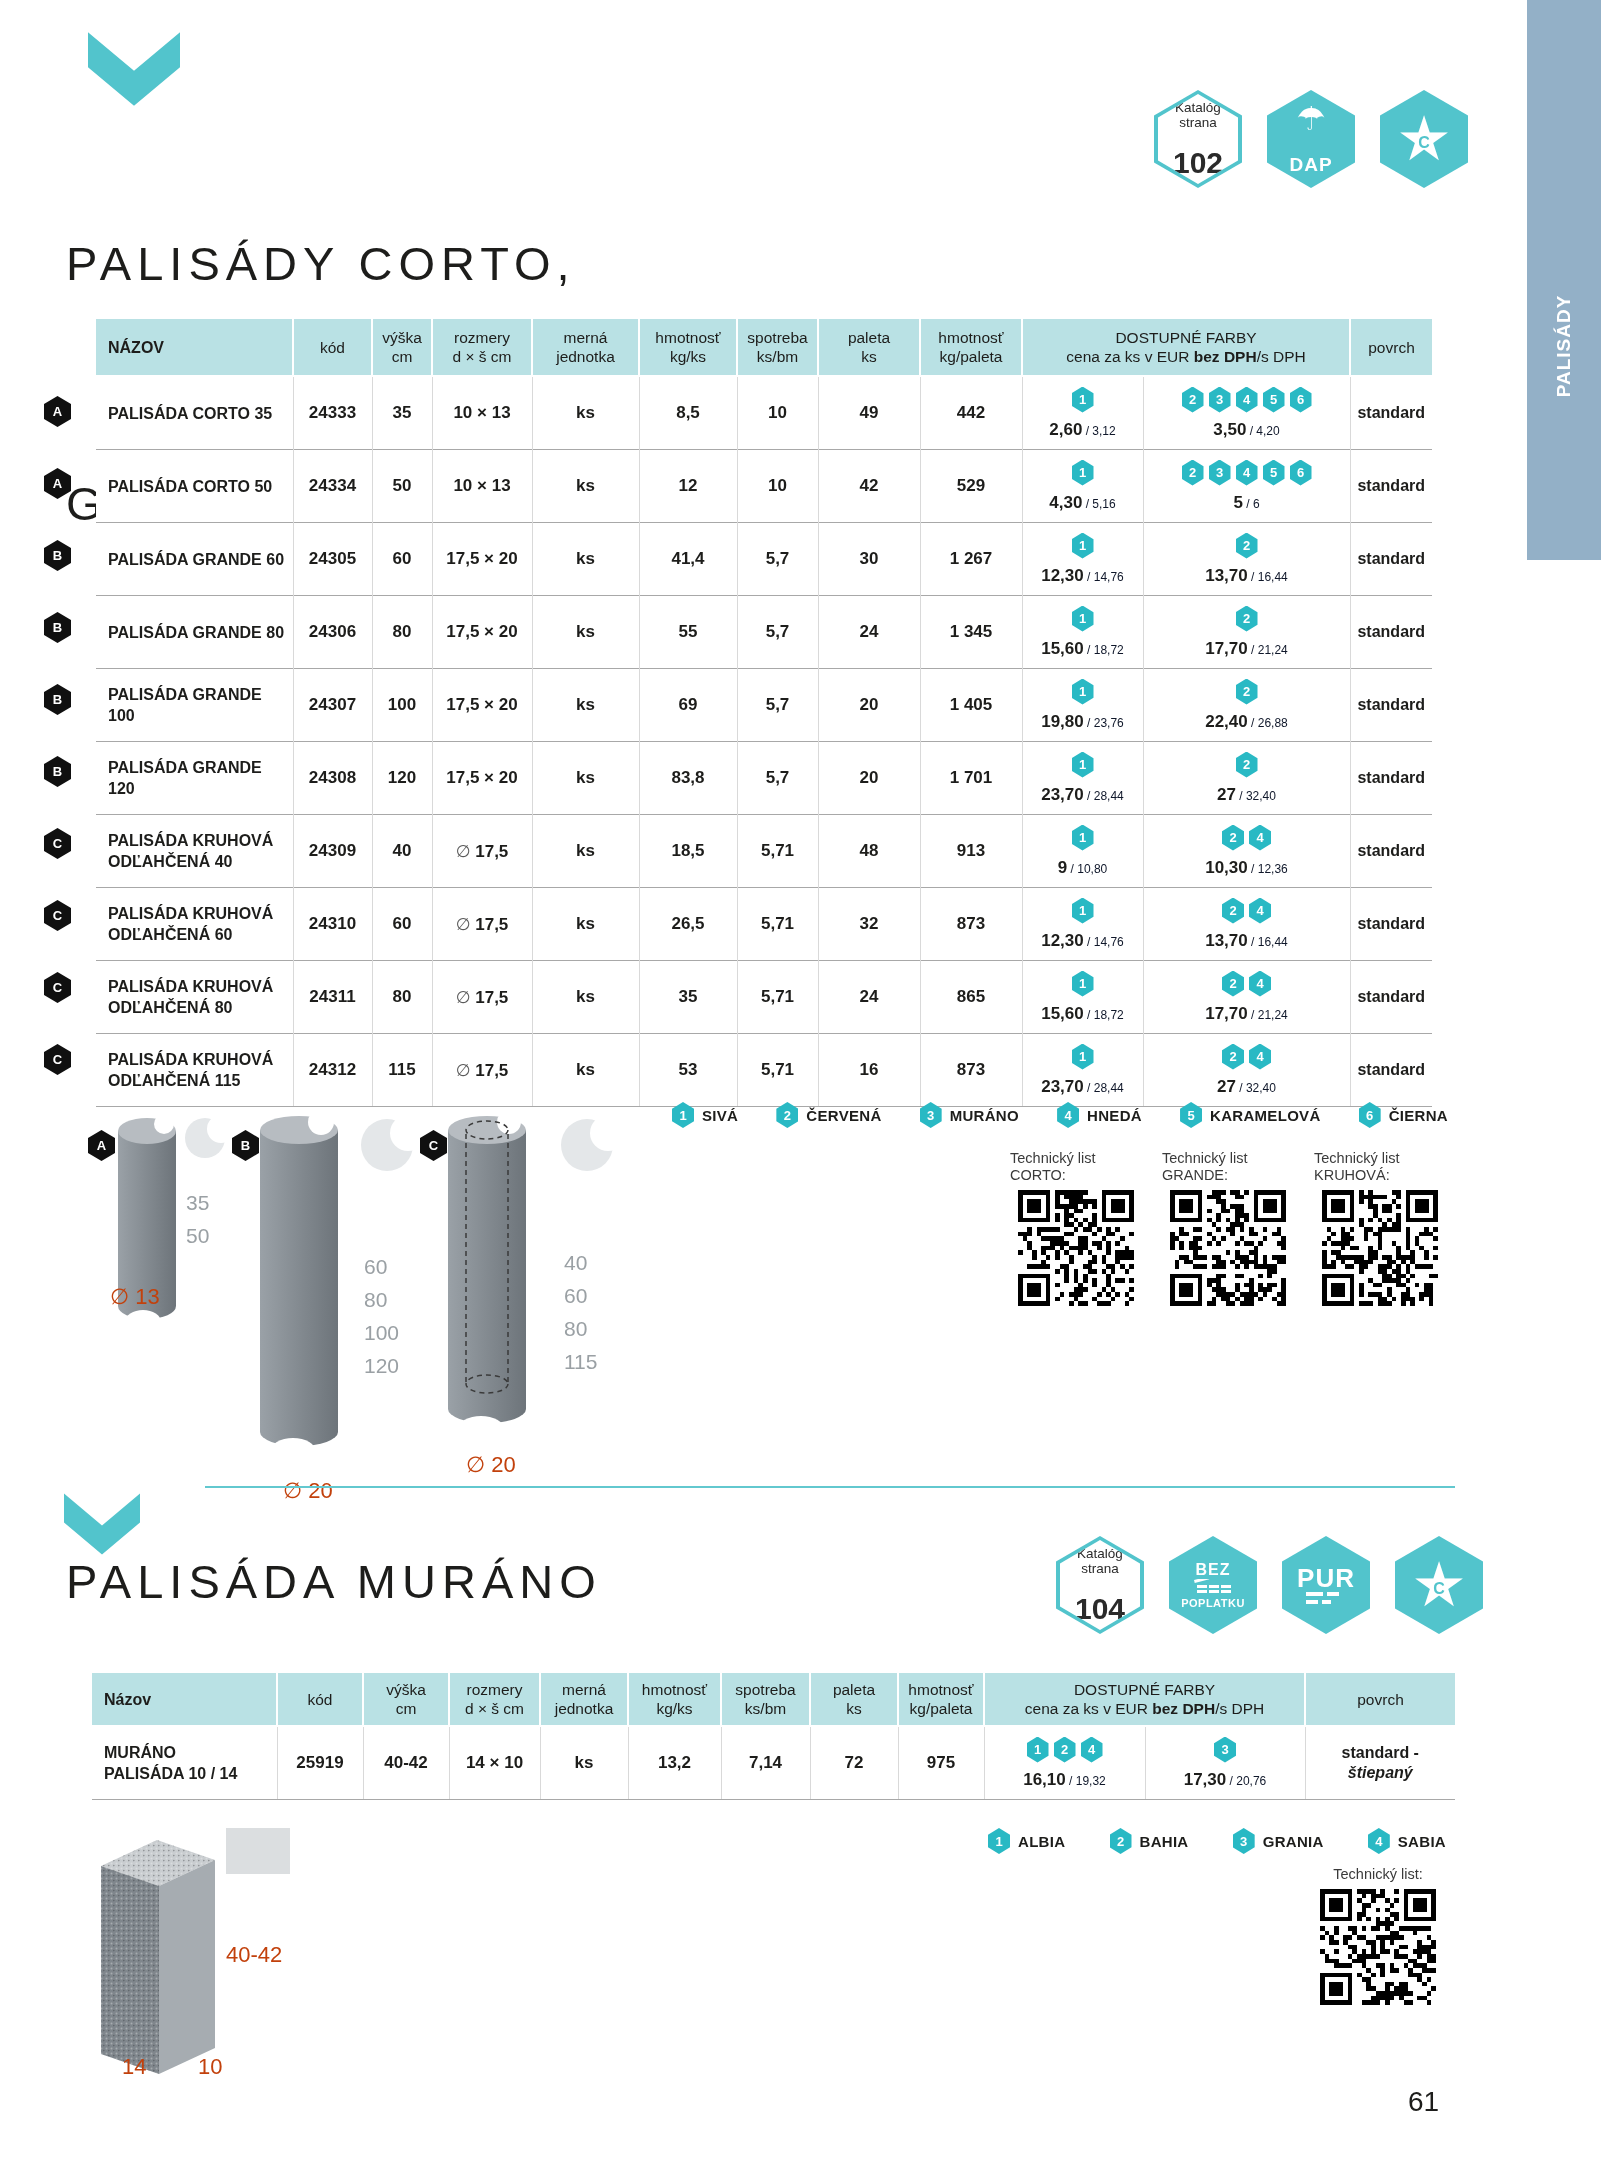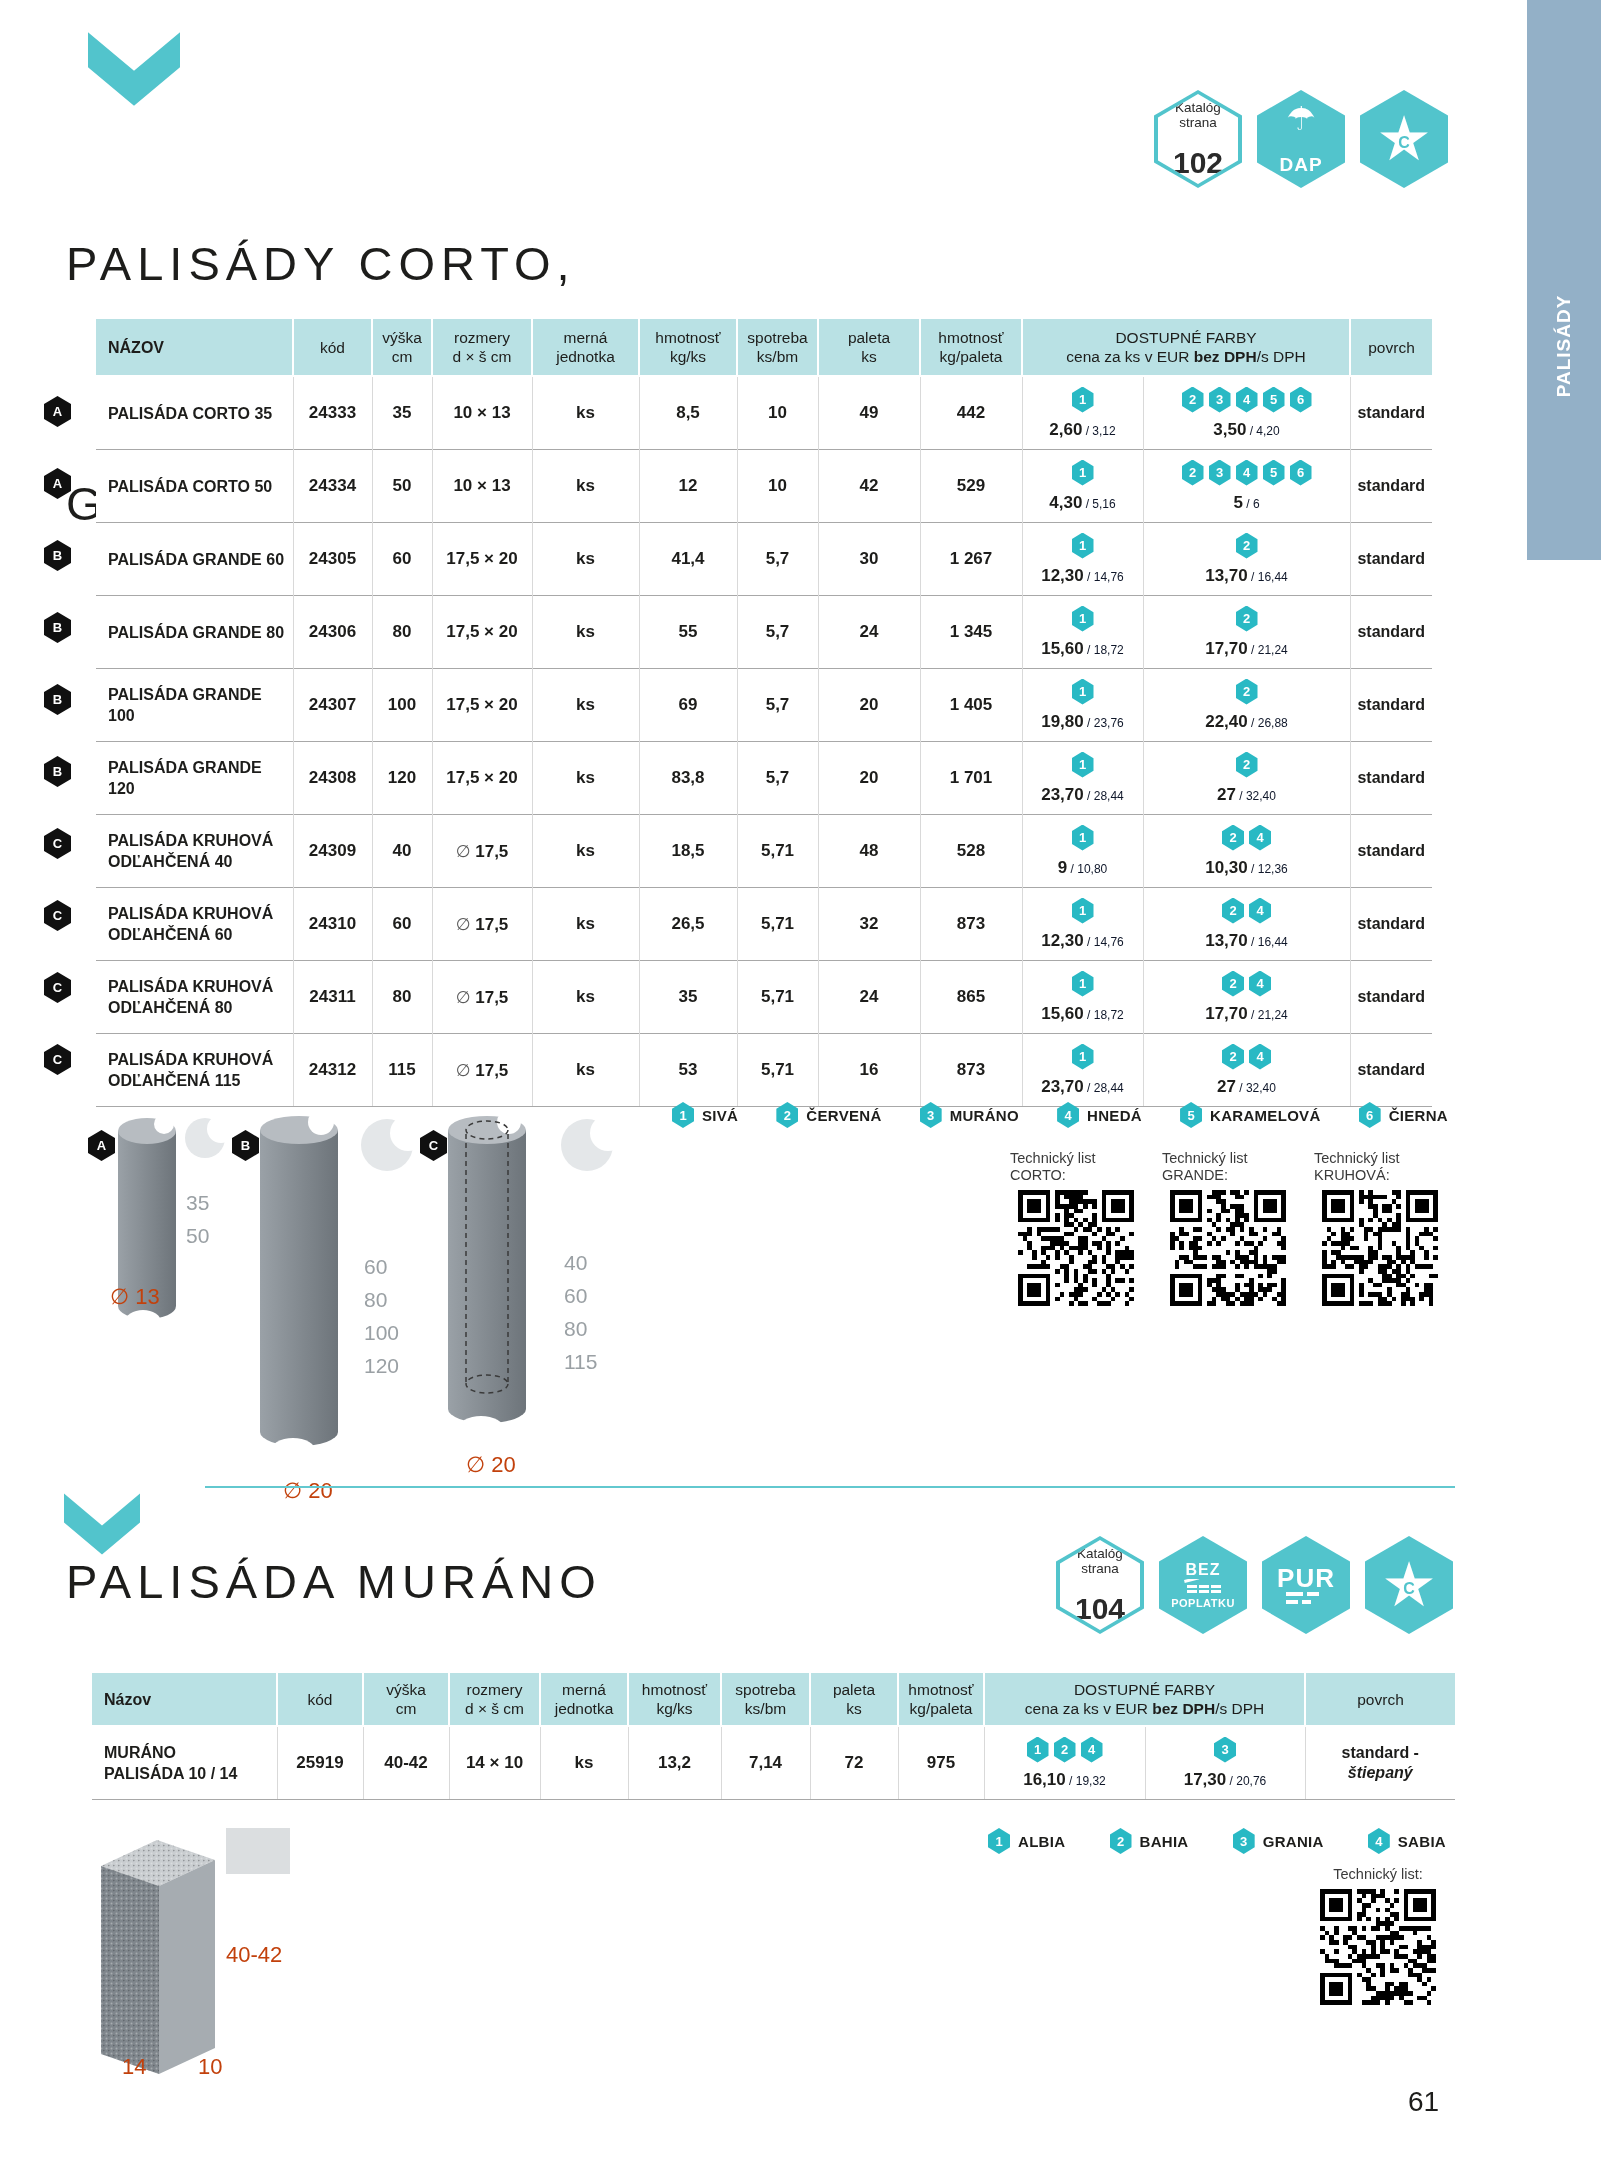--- a/index.html
+++ b/index.html
@@ -11,21 +11,21 @@
   .sidebar-label{position:absolute;left:50%;top:346px;transform:translate(-50%,-50%) rotate(-90deg);
         color:#fff;font-weight:bold;font-size:19px;letter-spacing:1px;white-space:nowrap}
 
   
   .chev{position:absolute;fill:#52c4cc}
   .title{position:absolute;font-size:47px;letter-spacing:6px;line-height:80px;white-space:pre;color:#1d1d1b}
   .title1{left:66px;top:64px}
   .title2{left:66px;top:1542px}
 
   
-  .hexrow{position:absolute;display:flex;gap:15px}
+  .hexrow{position:absolute;display:flex;gap:25px}
   .hexrow1{left:1154px;top:90px}
   .hexrow2{left:1056px;top:1536px}
   .hex{width:88px;height:98px;background:#52c4cc;position:relative;display:flex;flex-direction:column;
        align-items:center;justify-content:center;color:#fff;
        clip-path:polygon(50% 0,100% 26%,100% 74%,50% 100%,0 74%,0 26%)}
   .hex-in{position:absolute;left:4px;top:4px;right:4px;bottom:4px;background:#fff;color:#2a2a2a;
        display:flex;flex-direction:column;align-items:center;justify-content:center;
        clip-path:polygon(50% 0,100% 26%,100% 74%,50% 100%,0 74%,0 26%)}
   .cat-l{font-size:13.5px;line-height:15px}
   .cat-n{font-size:30px;font-weight:bold;margin-top:18px;line-height:30px}
@@ -397,21 +397,21 @@
             <div>PALISÁDA KRUHOVÁ</div>
             <div>ODĽAHČENÁ 40</div>
           </td>
           <td>24309</td>
           <td>40</td>
           <td><span class="dia">∅ </span><span>17,5</span></td>
           <td>ks</td>
           <td>18,5</td>
           <td>5,71</td>
           <td>48</td>
-          <td>528</td>
+          <td>913</td>
           <td class="price">
             <div class="pc">
               <div class="badges">
                 <span class="bdg">1</span>
               </div>
               <div class="pl"><b>9</b><span class="pr"> / 10,80</span></div>
             </div>
           </td>
           <td class="price">
             <div class="pc">

